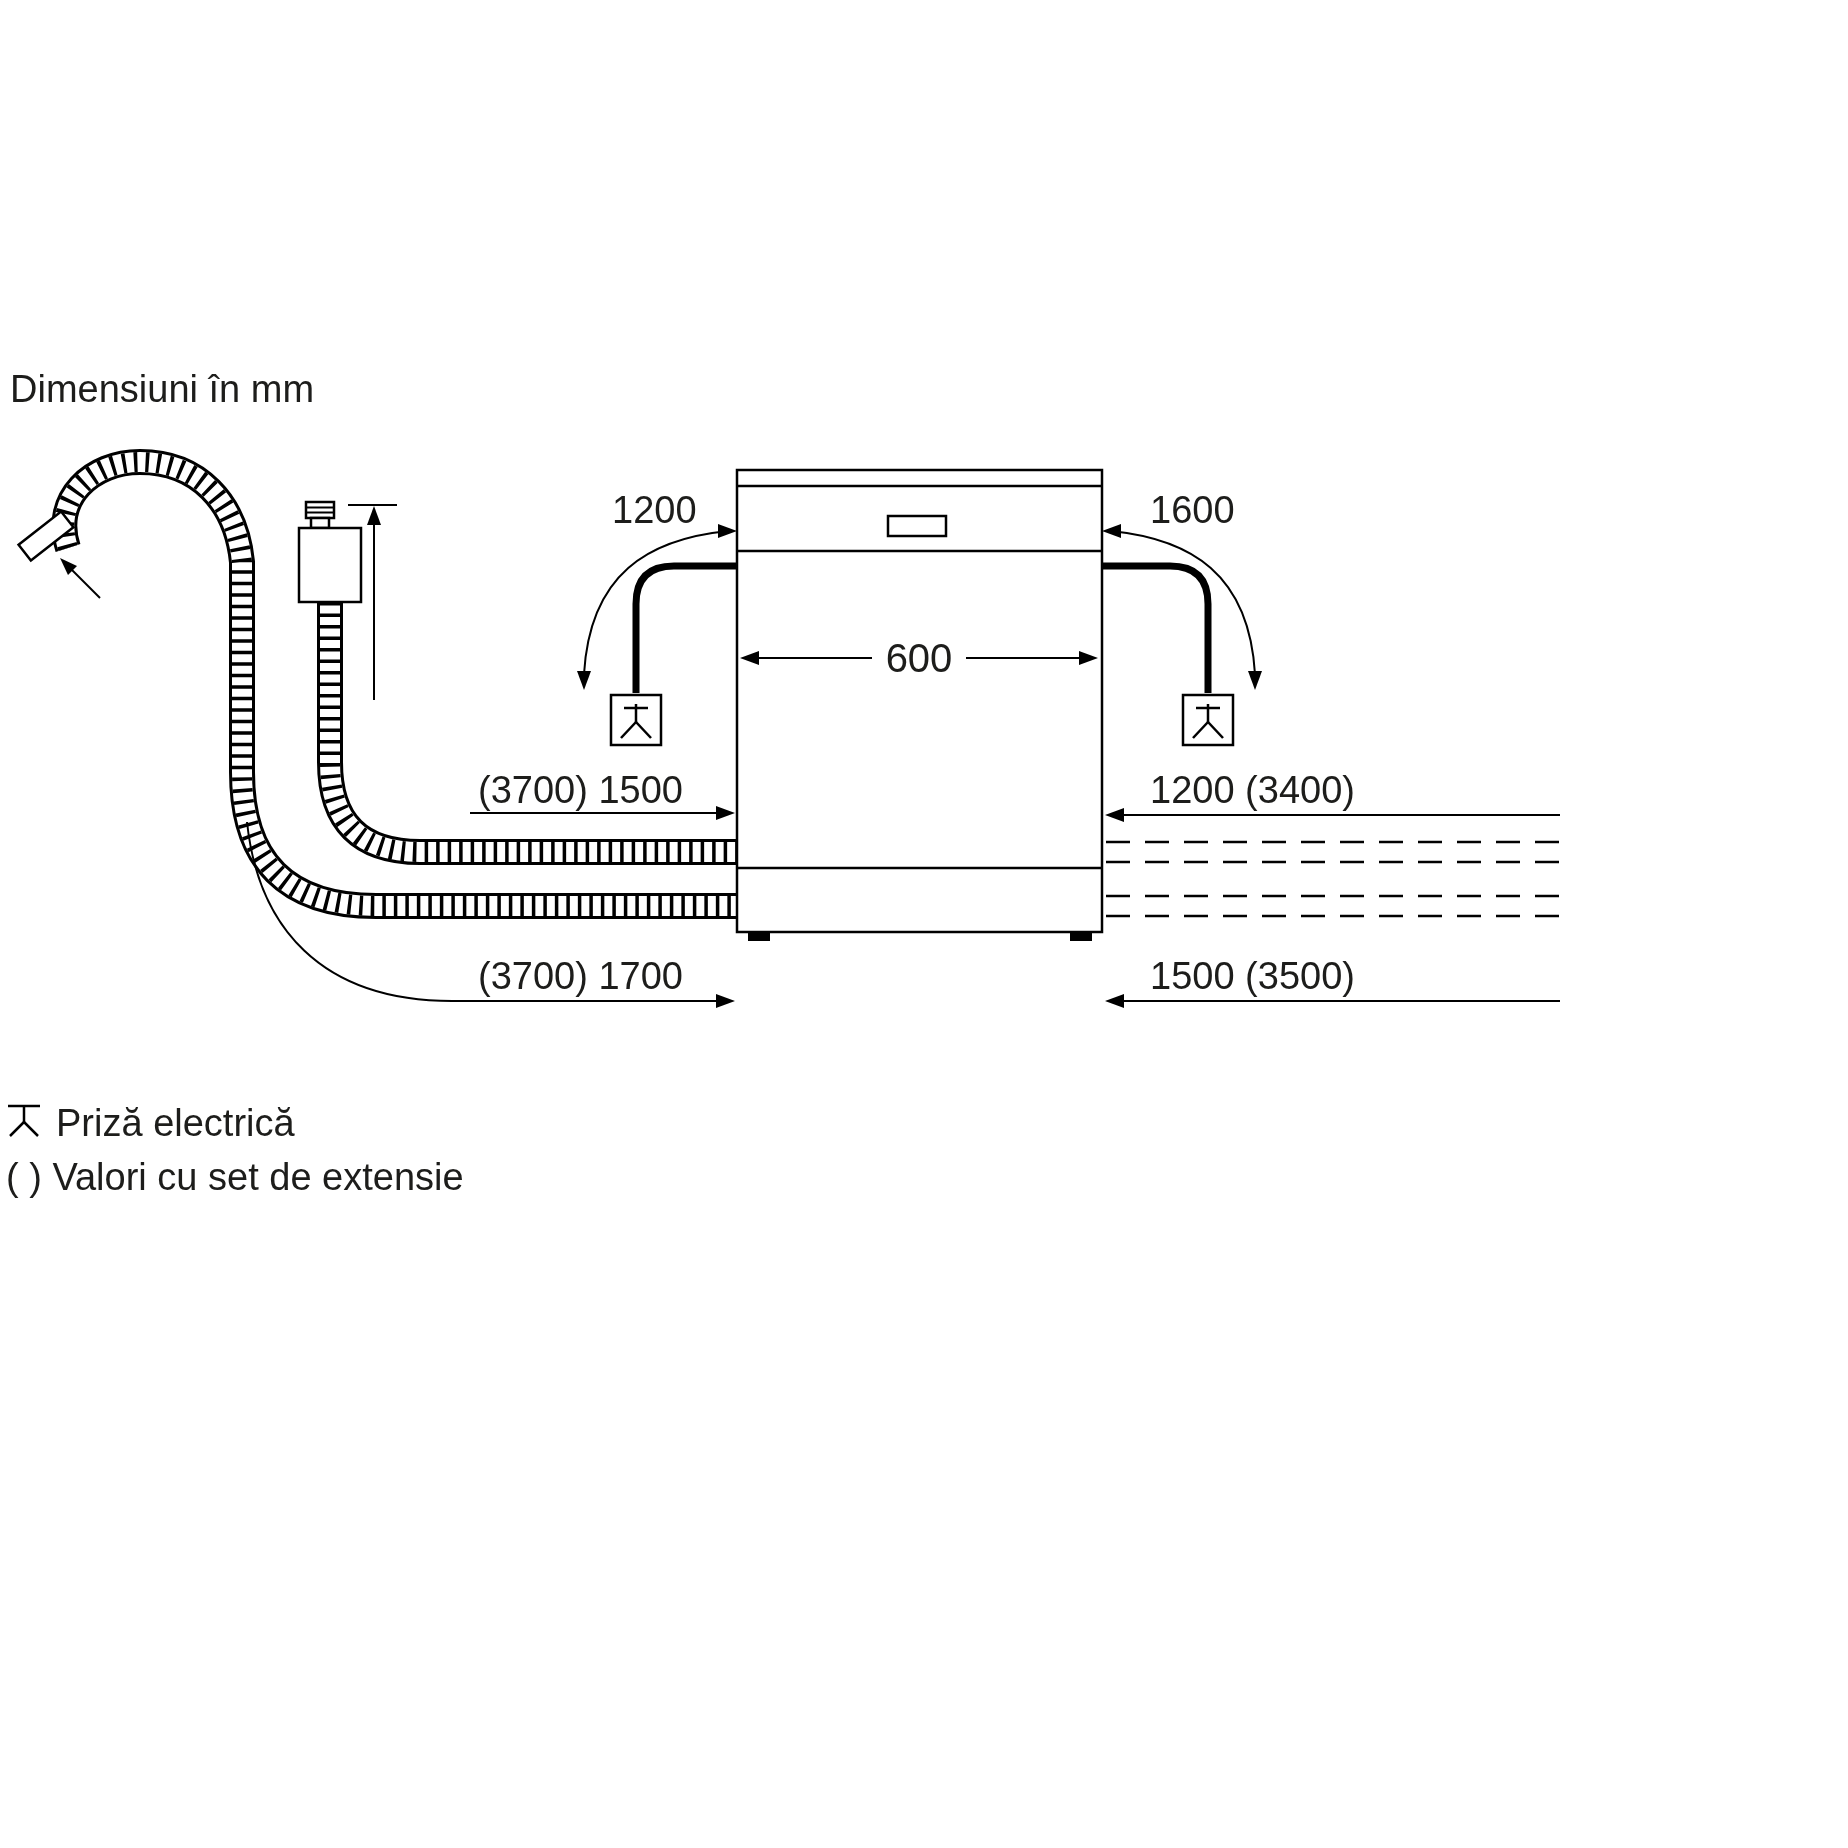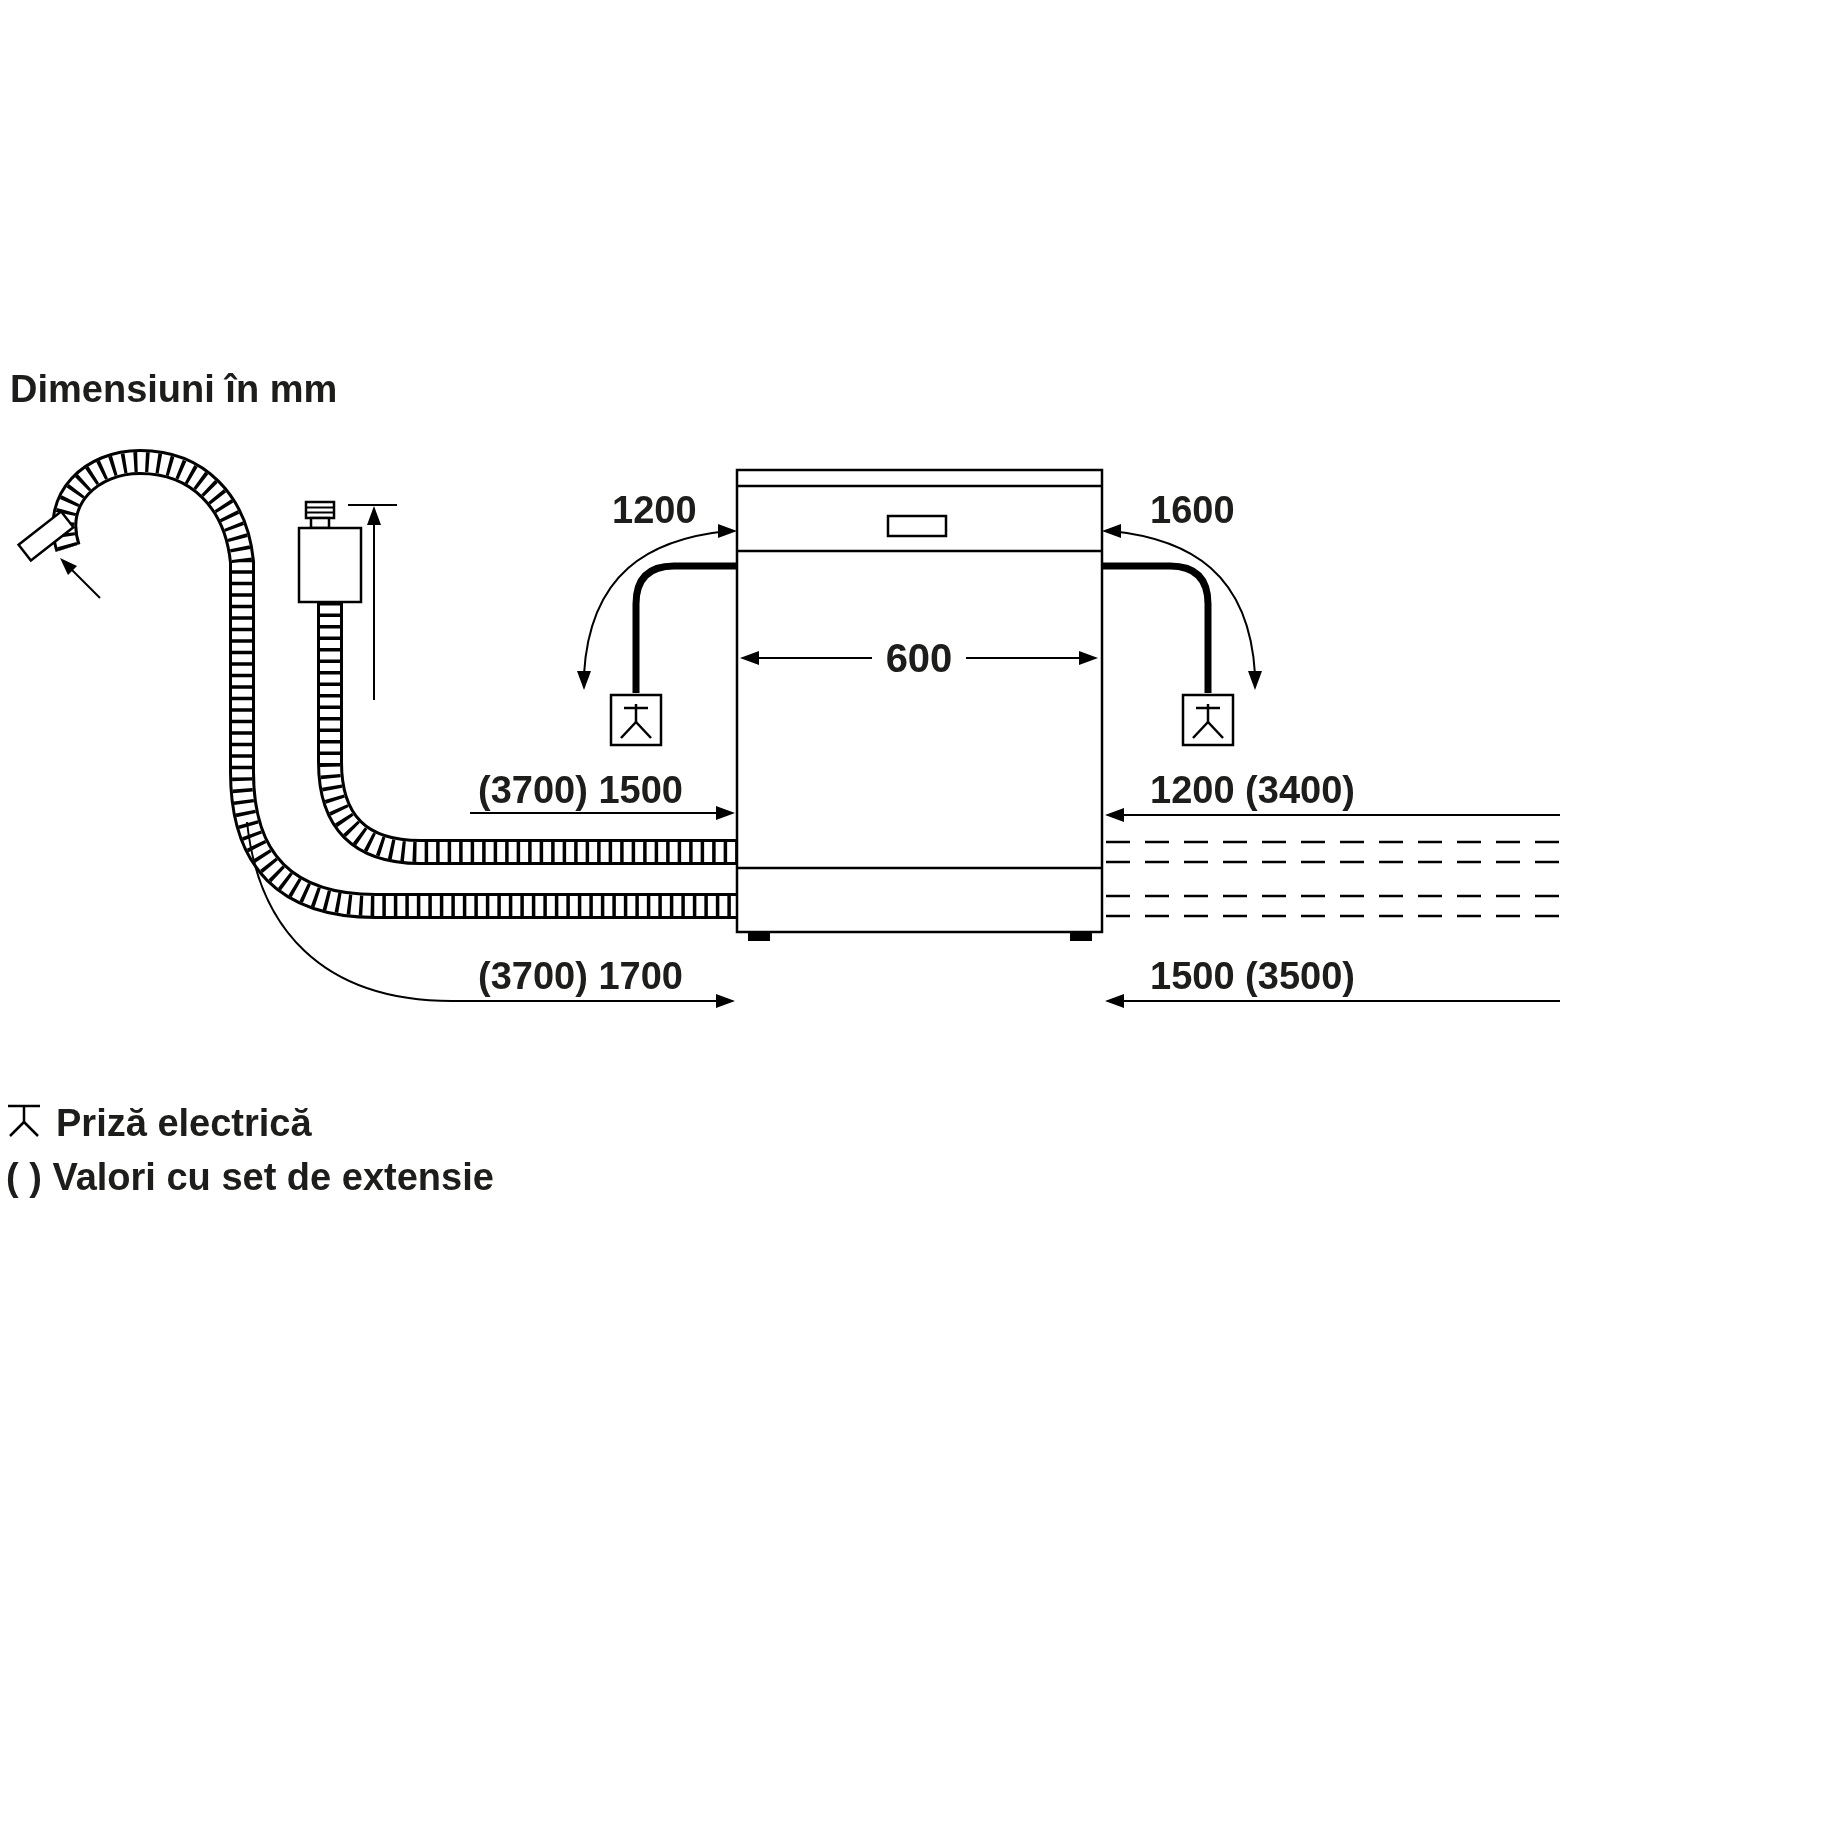--- a/index.html
+++ b/index.html
@@ -1,21 +1,20 @@
 <!DOCTYPE html>
 <html><head>
 <meta charset="utf-8">
 <style>
   html,body{margin:0;padding:0;background:#ffffff;}
   .canvas{
     position:relative;
     width:1848px;height:1848px;
     background:#ffffff;
     font-family:"Liberation Sans", sans-serif;
-    font-weight:bold;
   }
   svg{display:block;}
   text{
     font-family:"Liberation Sans", sans-serif;
     fill:#1d1d1b;
   }
   .lbl{font-size:38px;}
   .lbl-mid{font-size:40px;}
   .stroke{stroke:#000;fill:none;}
   .thin{stroke-width:2;}

